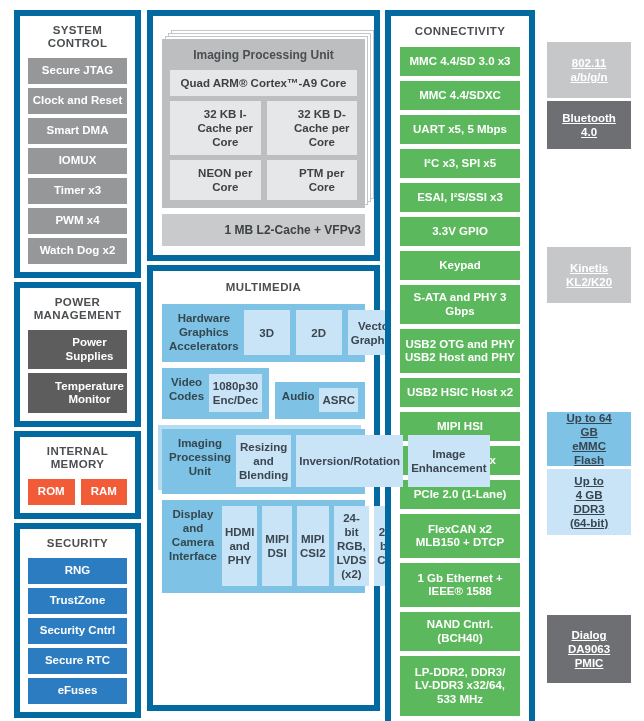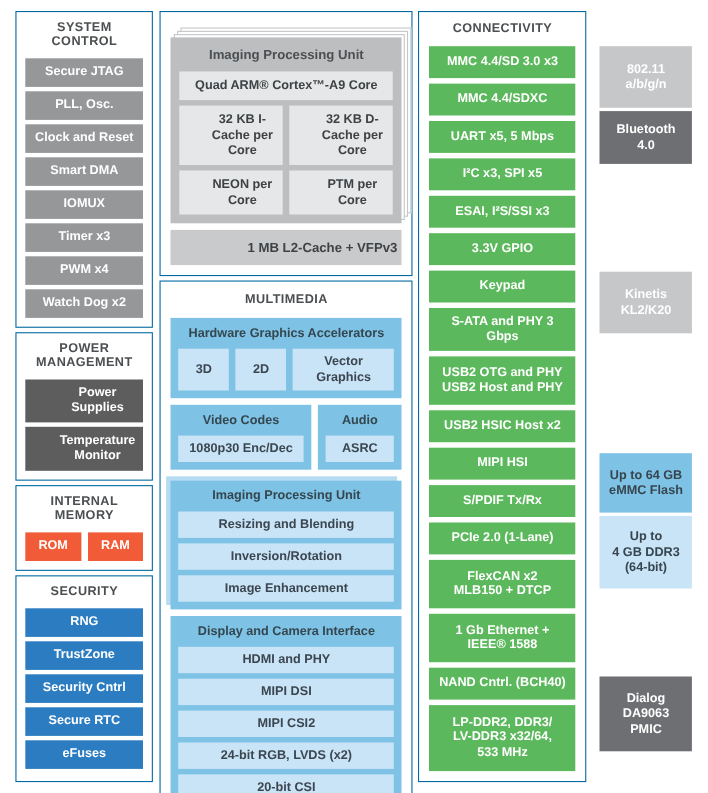--- a/index.html
+++ b/index.html
@@ -11,21 +11,21 @@
   }
   #root {
     position: relative;
     width: 644px; height: 721px;
     display: flex;
     gap: 0;
   }
 
   
   .panel {
-    border: 1px solid #0369a1;
+    border: 6px solid #0369a1;
     background: #ffffff;
     padding: 7px 8px 9px 8px;
     display: flex;
     flex-direction: column;
     gap: 5px;
   }
   .panel-title {
     text-align: center;
     font-weight: bold;
     font-size: 11.5px;
@@ -120,21 +120,21 @@
     font-weight: bold;
     font-size: 12px;
     text-align: right;
     padding: 9px 4px;
   }
 
   
   .grp {
     background: #7ec2e6;
     padding: 6px 7px 7px 7px;
-    display: flex; flex-direction: column; gap: 5px;
+    display: flex; flex-direction: row; gap: 5px;
   }
   .grp-title {
     text-align: center; font-weight: bold; font-size: 11.5px;
     color: #34474f; padding: 1px 0 2px 0; line-height: 14px;
   }
   .grp-cell {
     background: #c9e4f6;
     color: #3b4650;
     font-size: 11.5px;
     font-weight: bold;
@@ -177,38 +177,38 @@
     position: relative;
   }
   #right .ext {
     position: absolute;
     left: 4px;
     width: 84px;
     display: flex; align-items: center; justify-content: center;
     text-align: center;
     font-weight: bold; font-size: 11.5px; line-height: 14px;
     color: #ffffff;
-    padding: 4px 2px;
+    padding: 4px 12px;
+    text-decoration: underline;
   }
   #right .ext.dark  { background: #6e6f72; }
   #right .ext.light { background: #c6c7c9; }
   #right .ext.sky   { background: #7ec2e6; color: #36454f; }
   #right .ext.skyl  { background: #c9e4f6; color: #36454f; }
 </style>
 </head>
 <body>
 
 <div id="root">
 
   <div id="left">
 
     <div class="panel" style="flex:0 0 auto;">
       <div class="panel-title">SYSTEM CONTROL</div>
       <div class="chip gray">Secure JTAG</div>
-      <div class="chip gray">PLL, Osc.</div>
       <div class="chip gray">Clock and Reset</div>
       <div class="chip gray">Smart DMA</div>
       <div class="chip gray">IOMUX</div>
       <div class="chip gray">Timer x3</div>
       <div class="chip gray">PWM x4</div>
       <div class="chip gray">Watch Dog x2</div>
     </div>
 
     <div class="panel" style="flex:0 0 auto;">
       <div class="panel-title">POWER MANAGEMENT</div>

